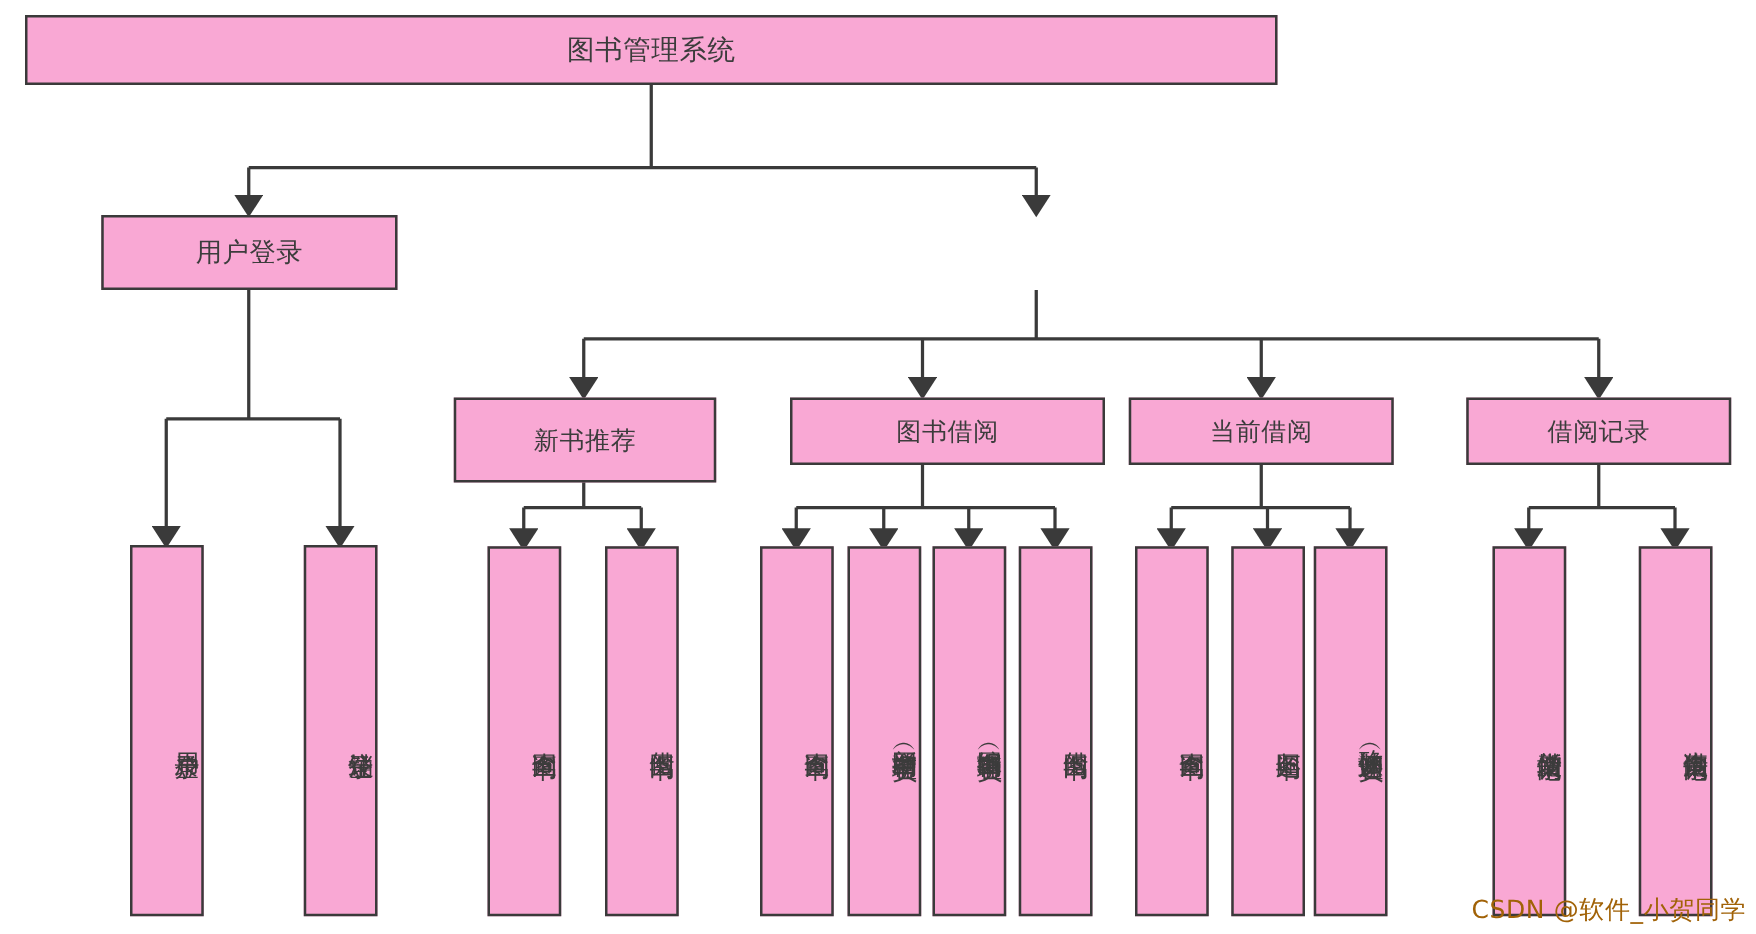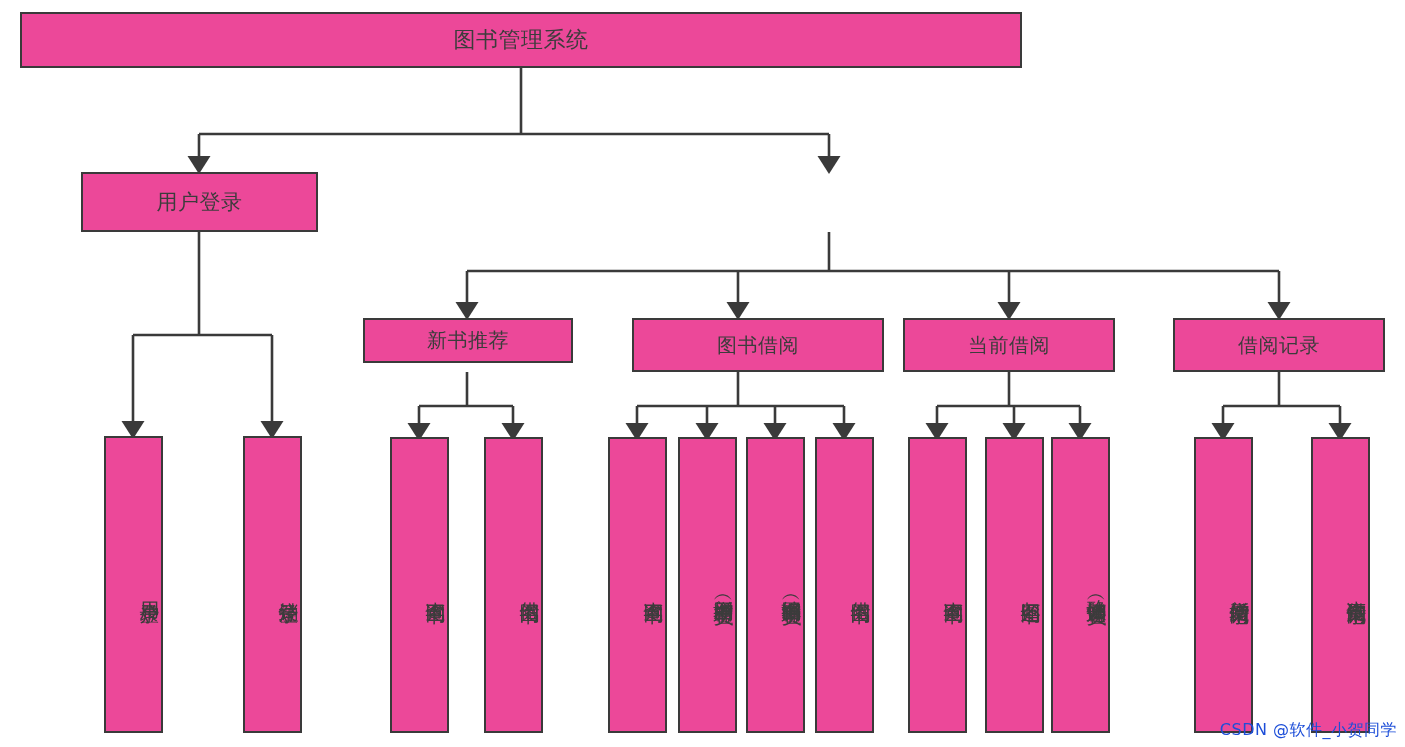--- a/index.html
+++ b/index.html
@@ -23,21 +23,21 @@
     left: 0;
     top: 0;
     width: 1405px;
     height: 747px;
     pointer-events: none;
   }
   .node {
     position: absolute;
     box-sizing: border-box;
     border: 2px solid #3a3a3a;
-    background: #ec4899;
+    background: #f9a8d4;
     display: flex;
     align-items: center;
     justify-content: center;
     color: #3c3c3c;
     font-size: 21px;
     letter-spacing: 0.5px;
     z-index: 2;
   }
   .node.root {
     font-size: 22px;
@@ -60,22 +60,22 @@
   }
   .node.leaf .label {
     writing-mode: vertical-rl;
     text-orientation: upright;
     white-space: normal;
   }
   .watermark {
     position: absolute;
     right: 8px;
     bottom: 6px;
-    font-size: 16px;
-    color: #1d4ed8;
+    font-size: 20px;
+    color: #a16207;
     z-index: 5;
     white-space: nowrap;
     letter-spacing: 0.5px;
   }
 </style>
 </head>
 <body>
 
 <div id="canvas">
 
@@ -130,21 +130,21 @@
   </svg>
 
   <div class="node root" style="left:20px; top:12px; width:1002px; height:56px;">
     <span class="label">图书管理系统</span>
   </div>
 
   <div class="node lvl1" style="left:81px; top:172px; width:237px; height:60px;">
     <span class="label">用户登录</span>
   </div>
 
-  <div class="node lvl2" style="left:363px; top:318px; width:210px; height:45px;">
+  <div class="node lvl2" style="left:363px; top:318px; width:210px; height:68px;">
     <span class="label">新书推荐</span>
   </div>
   <div class="node lvl2" style="left:632px; top:318px; width:252px; height:54px;">
     <span class="label">图书借阅</span>
   </div>
   <div class="node lvl2" style="left:903px; top:318px; width:212px; height:54px;">
     <span class="label">当前借阅</span>
   </div>
   <div class="node lvl2" style="left:1173px; top:318px; width:212px; height:54px;">
     <span class="label">借阅记录</span>

